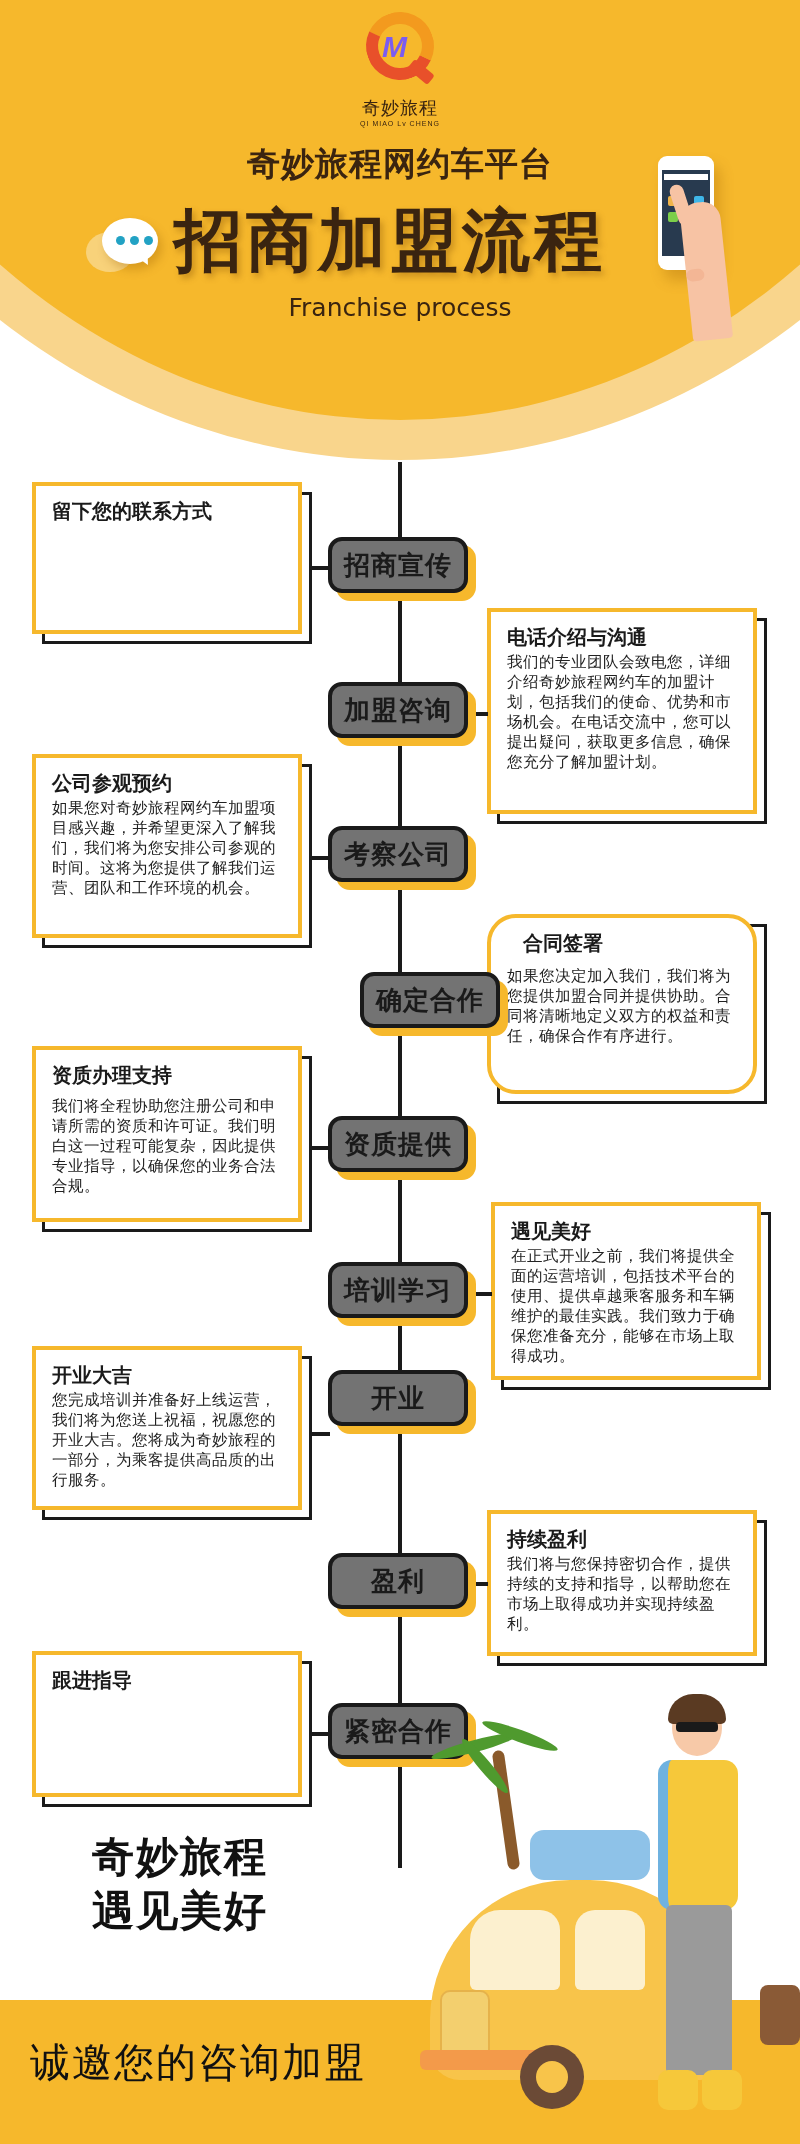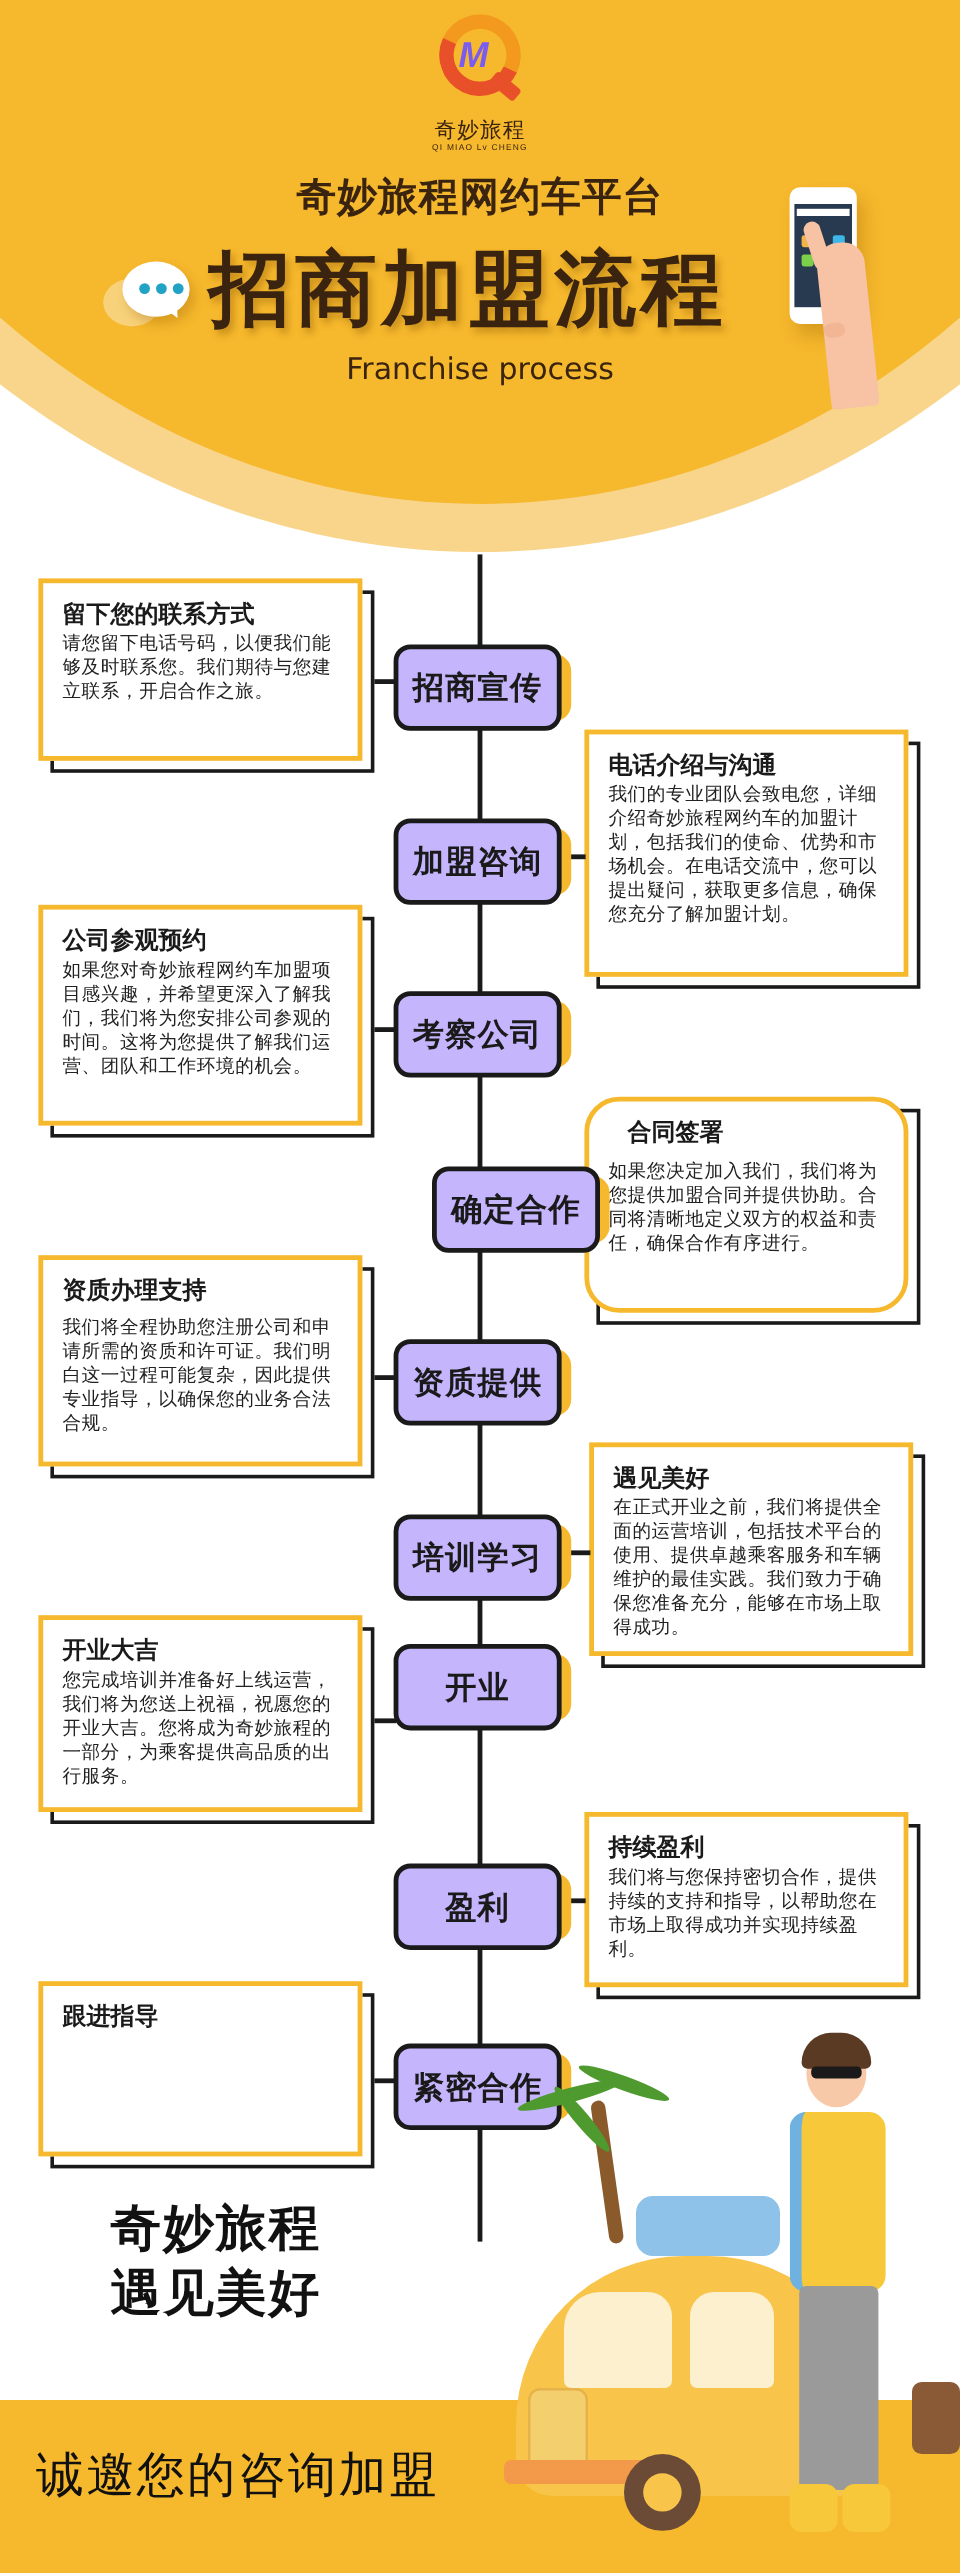--- a/index.html
+++ b/index.html
@@ -38,21 +38,21 @@
   .app { position: absolute; width: 10px; height: 10px; border-radius: 2px; }
   .hand { position: absolute; left: 38px; top: 52px; width: 40px; height: 138px; background: #f7c3a4; border-radius: 18px 18px 4px 4px; transform: rotate(-6deg); }
   .thumb { position: absolute; left: 26px; top: 34px; width: 14px; height: 42px; background: #f7c3a4; border-radius: 8px; transform: rotate(-18deg); }
   .finger { position: absolute; left: 0; top: 66px; width: 18px; height: 12px; background: #f3b695; border-radius: 6px; }
 
   
   .spine { position: absolute; left: 398px; top: 462px; width: 4px; height: 1406px; background: #1a1a1a; }
 
   .node { position: absolute; left: 328px; width: 140px; height: 56px; }
   .node-shadow { position: absolute; left: 8px; top: 8px; width: 140px; height: 56px; border-radius: 14px; background: #f6b82c; }
-  .node-box { position: absolute; left: 0; top: 0; width: 140px; height: 72px; border-radius: 14px; background: #c4b5fd; border: 4px solid #1a1a1a;
+  .node-box { position: absolute; left: 0; top: 0; width: 140px; height: 56px; border-radius: 14px; background: #737373; border: 4px solid #1a1a1a;
     display: flex; align-items: center; justify-content: center; font-size: 26px; font-weight: bold; color: #1a1a1a; letter-spacing: 1px; }
 
   .card { position: absolute; width: 270px; }
   .card-frame { position: absolute; left: 10px; top: 10px; right: -10px; bottom: -10px; border: 3px solid #1a1a1a; background: #ffffff; }
   .card-box { position: relative; background: #ffffff; border: 4px solid #f6b82c; padding: 12px 14px 14px 16px; }
   .card-title { font-size: 20px; font-weight: bold; color: #1a1a1a; line-height: 26px; }
   .card-text { font-size: 15.5px; line-height: 20px; color: #222222; margin-top: 2px; letter-spacing: 0.5px; }
 
   .conn { position: absolute; height: 4px; background: #1a1a1a; }
 
@@ -132,21 +132,20 @@
 
   <div class="en-title">Franchise process</div>
 </div>
 
 <div class="spine"></div>
 
 <div class="card" style="left:32px;top:482px;">
   <div class="card-frame"></div>
   <div class="card-box" style="height:152px;">
     <div class="card-title">留下您的联系方式</div>
-    <div class="card-text">请您留下电话号码，以便我们能够及时联系您。我们期待与您建立联系，开启合作之旅。</div>
   </div>
 </div>
 <div class="conn" style="left:312px;top:566px;width:18px;"></div>
 <div class="node" style="top:537px;">
   <div class="node-shadow"></div>
   <div class="node-box">招商宣传</div>
 </div>
 
 <div class="card" style="left:487px;top:608px;">
   <div class="card-frame"></div>

